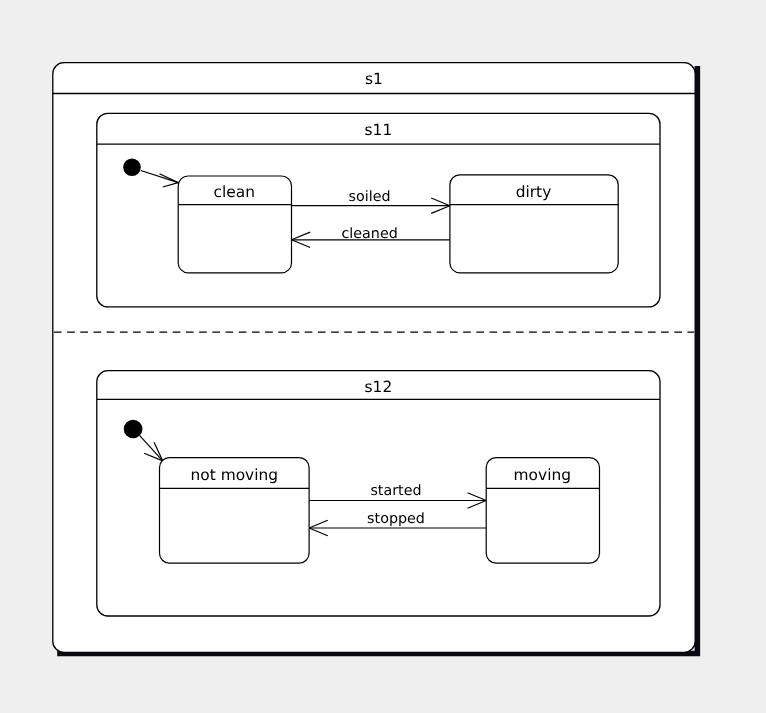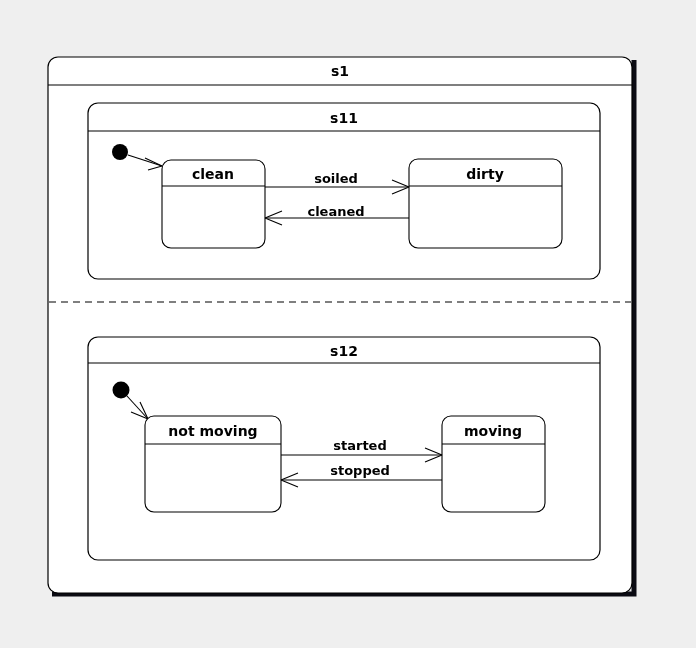--- a/index.html
+++ b/index.html
@@ -11,21 +11,20 @@
     width: 696px;
     height: 648px;
     background: #efefef;
     font-family: "DejaVu Sans", sans-serif;
     overflow: hidden;
   }
   #canvas {
     position: relative;
     width: 696px;
     height: 648px;
-    font-weight: bold;
   }
   svg.diagram {
     position: absolute;
     left: 0;
     top: 0;
     width: 696px;
     height: 648px;
     display: block;
   }
   .state-title, .tr-label {

